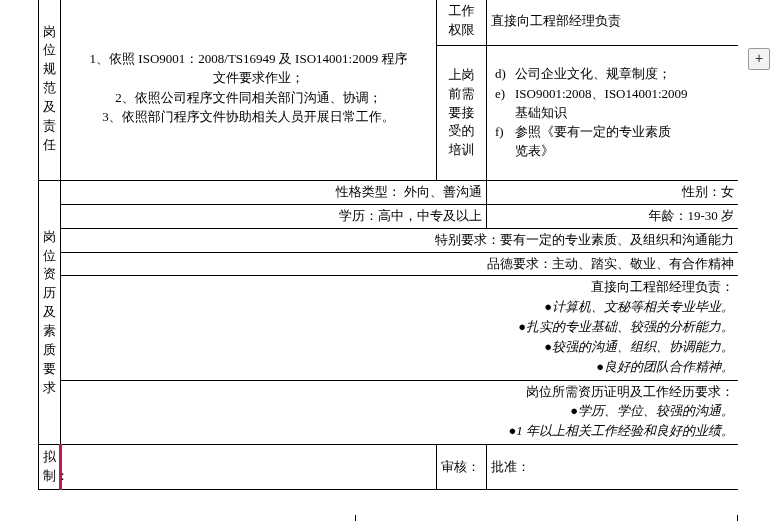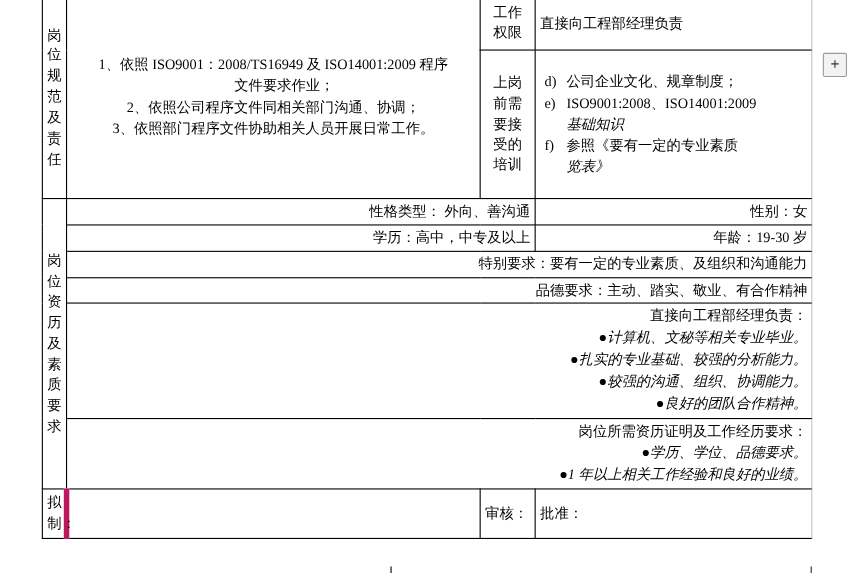--- a/index.html
+++ b/index.html
@@ -85,21 +85,20 @@
     position: relative;
   }
   .list-lettered li .mk {
     position: absolute;
     left: 0;
     top: 0;
   }
   .list-lettered li .sub {
     display: block;
     padding-left: 0;
-    font-style: italic;
   }
   .bullets {
     margin: 0;
     padding: 0;
     list-style: none;
     font-style: italic;
   }
   .bullets li {
     margin: 1px 0;
   }
@@ -250,28 +249,28 @@
             <li>●较强的沟通、组织、协调能力。</li>
             <li>●良好的团队合作精神。</li>
           </ul>
         </td>
       </tr>
 
       <tr>
         <td class="content-cell tight" colspan="3">
           <div>岗位所需资历证明及工作经历要求：</div>
           <ul class="bullets">
-            <li>●学历、学位、品德要求。</li>
+            <li>●学历、学位、较强的沟通。</li>
             <li>●1 年以上相关工作经验和良好的业绩。</li>
           </ul>
         </td>
       </tr>
 
       <tr>
-        <td class="sign-cell" style="border-right:5px solid #be185d;font-family:Liberation Serif, serif;">拟制：</td>
+        <td class="sign-cell" style="border-right:3px solid #be185d;font-family:Liberation Serif, serif;">拟制：</td>
         <td class="sign-cell"></td>
         <td class="sign-cell" colspan="1">审核：</td>
         <td class="sign-cell">批准：</td>
       </tr>
     </tbody>
   </table>
 
   <div class="bottom-edge"></div>
   <div class="vline-right"></div>
   <div class="plus-btn">+</div>

